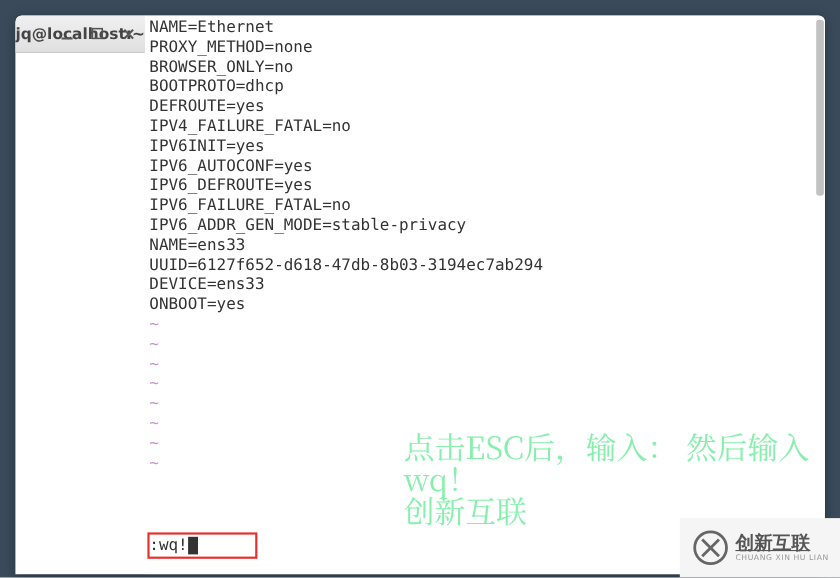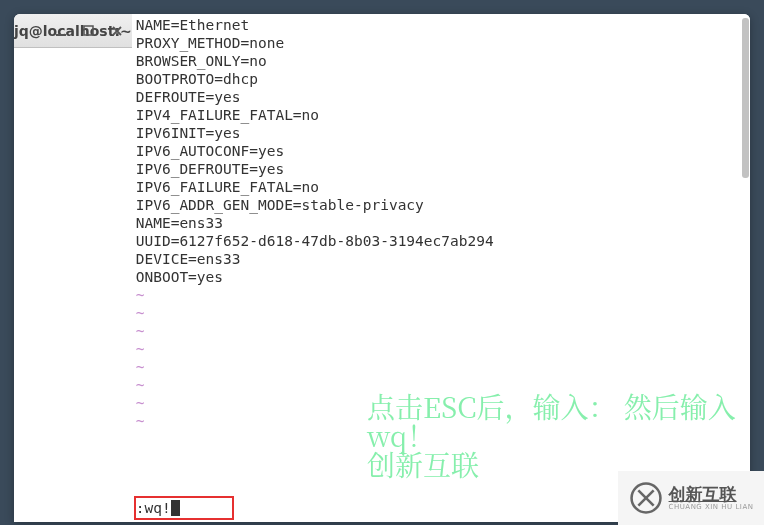--- a/index.html
+++ b/index.html
@@ -91,21 +91,21 @@
     }
     .file-line {
       white-space: pre;
     }
     .tilde {
       color: #c78fcf;
       white-space: pre;
     }
     .command-row {
       position: absolute;
-      bottom: 2px;
+      bottom: 14px;
       left: 2px;
       display: flex;
       align-items: center;
     }
     .command-highlight {
       border: 2px solid #e63030;
       padding: 0 2px 0 0;
       display: flex;
       align-items: center;
       height: 24px;

